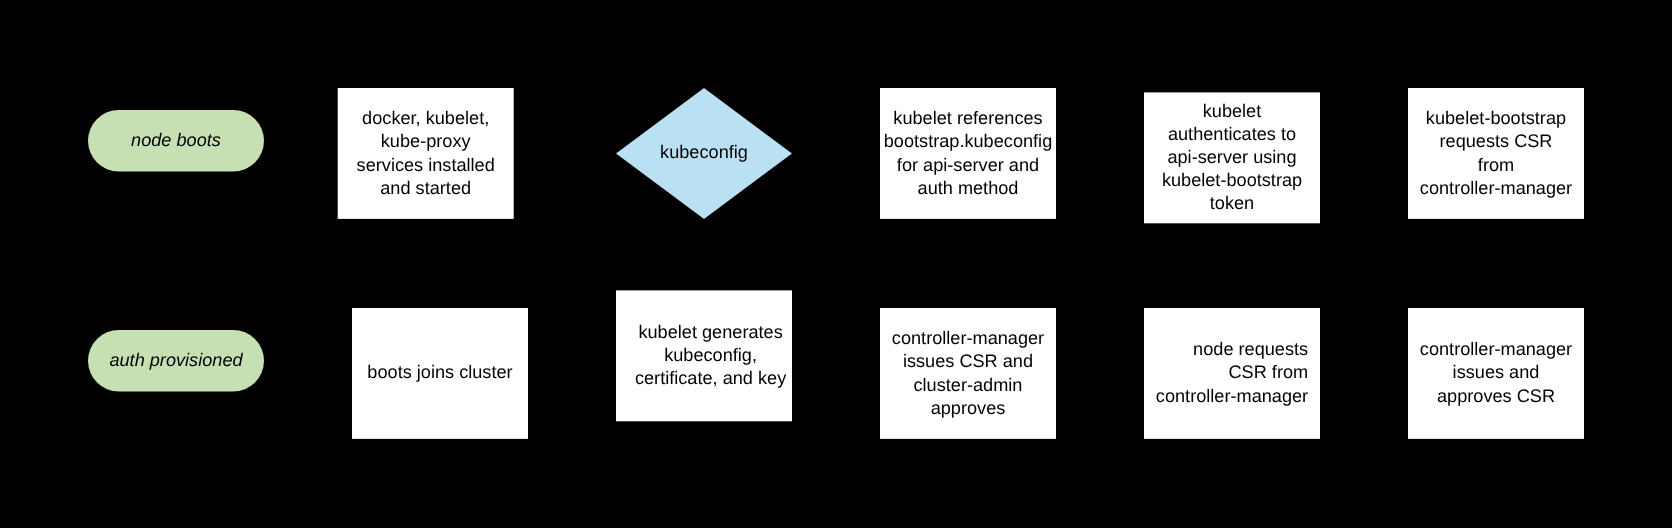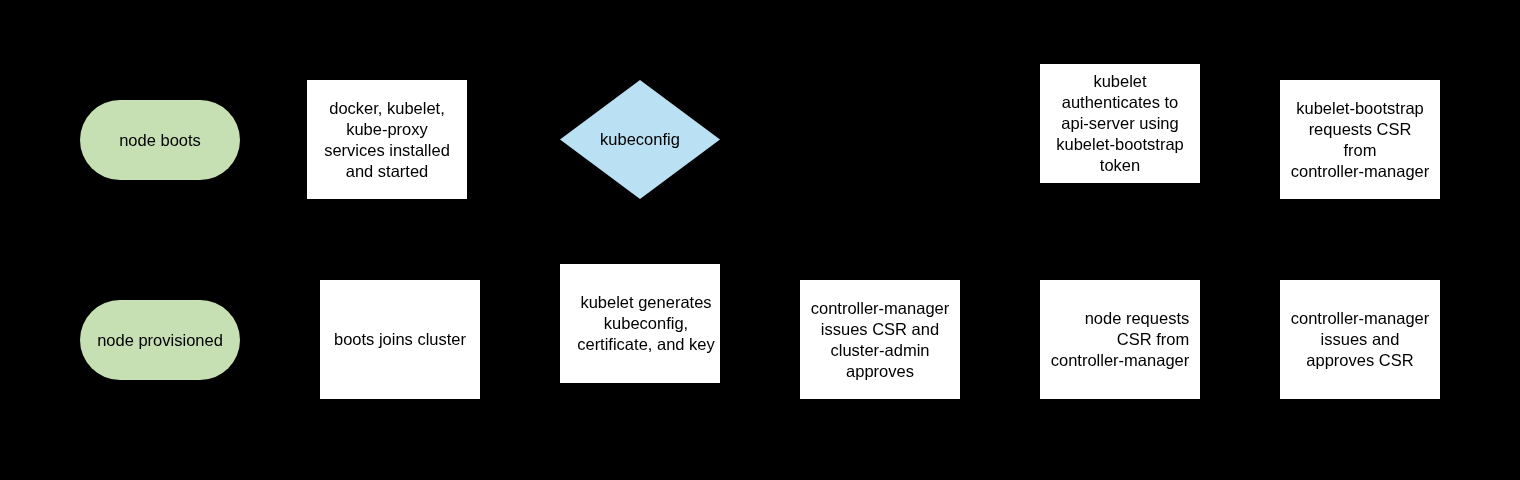--- a/index.html
+++ b/index.html
@@ -22,41 +22,42 @@
     align-items: center;
     justify-content: center;
     text-align: center;
     white-space: pre-line;
     font-size: 16.5px;
     line-height: 21px;
     box-sizing: border-box;
   }
   .terminal {
     width: 160px;
-    height: 80px;
+    height: 56px;
     background: var(--terminal, #c6e0b4);
     border-radius: 40px;
+    font-style: italic;
   }
   .process {
     width: 160px;
     height: 119px;
     background: var(--process, #ffffff);
   }
   .decision {
     width: 160px;
     height: 119px;
     background: var(--decision, #bae0f3);
     clip-path: polygon(50% 0, 100% 50%, 50% 100%, 0 50%);
   }
   
   .p1 { left: 80px;   top: 100px; }
   .b1 { left: 307px;  top: 80px; }
   .d1 { left: 560px;  top: 80px; }
   .b2 { left: 800px;  top: 80px; }
-  .b3 { left: 1040px; top: 64px; }
+  .b3 { left: 1040px; top: 84px; }
   .b4 { left: 1280px; top: 80px; }
   
   .p2 { left: 80px;   top: 300px; }
   .b5 { left: 320px;  top: 280px; }
   .b6 { left: 560px;  top: 264px; padding-left: 12px; }
   .b7 { left: 800px;  top: 280px; }
   .b8 { left: 1040px; top: 280px; text-align: right; }
   .b9 { left: 1280px; top: 280px; }
 </style>
 </head>
@@ -66,33 +67,37 @@
 
   <div class="node terminal p1">node boots</div>
 
   <div class="node process b1">docker, kubelet,
 kube-proxy
 services installed
 and started</div>
 
   <div class="node decision d1">kubeconfig</div>
 
+  <div class="node process b2">kubelet references
+bootstrap.kubeconfig
+for api-server and
+auth method</div>
 
   <div class="node process b3">kubelet
 authenticates to
 api-server using
 kubelet-bootstrap
 token</div>
 
   <div class="node process b4">kubelet-bootstrap
 requests CSR
 from
 controller-manager</div>
 
-  <div class="node terminal p2">node provisioned</div>
+  <div class="node terminal p2">auth provisioned</div>
 
   <div class="node process b5">boots joins cluster</div>
 
   <div class="node process b6">kubelet generates
 kubeconfig,
 certificate, and key</div>
 
   <div class="node process b7">controller-manager
 issues CSR and
 cluster-admin

